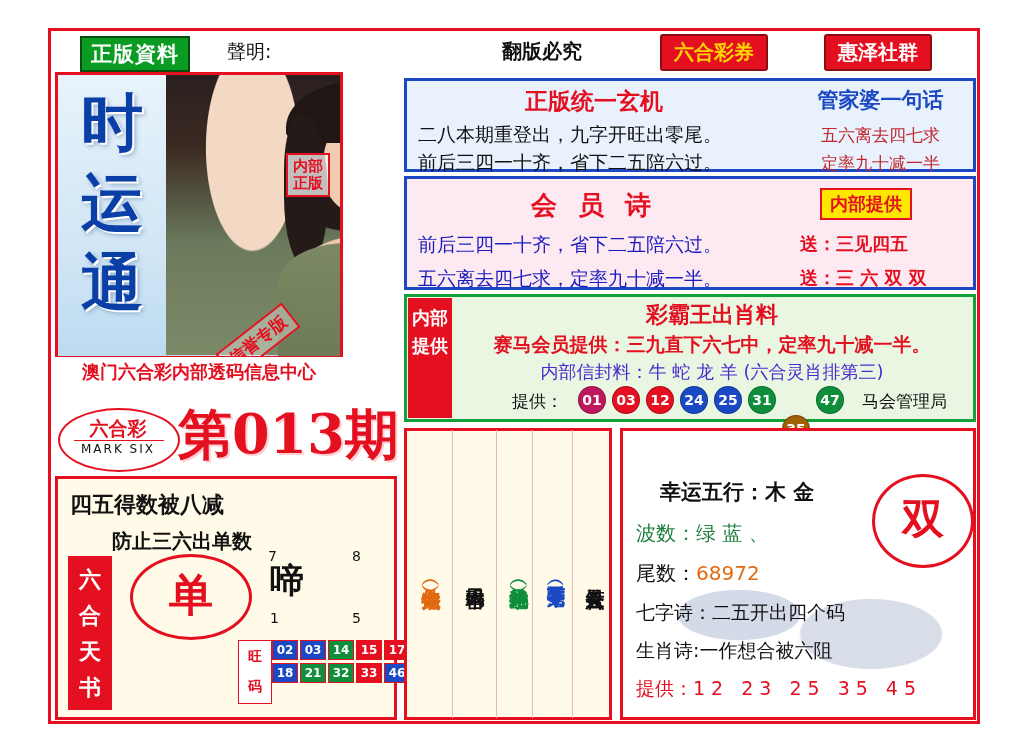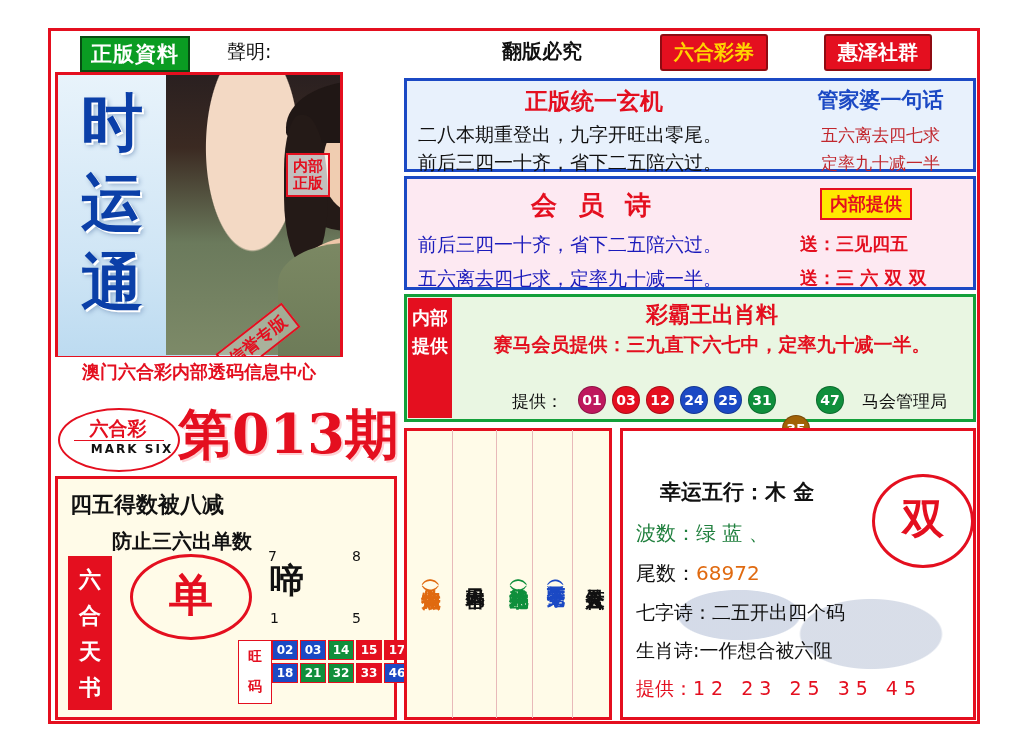--- a/index.html
+++ b/index.html
@@ -133,22 +133,22 @@
   .logo-box{
     position:absolute;left:58px;top:408px;width:118px;height:60px;
     border:2px solid #e40f1f;border-radius:50%;
     background:#fff;
   }
   .logo-top{
     position:absolute;left:10px;top:6px;width:96px;text-align:center;
     color:#e40f1f;font-size:19px;font-weight:bold;
   }
   .logo-bot{
-    position:absolute;left:24px;top:32px;width:96px;text-align:center;
-    color:#111;font-size:12px;letter-spacing:2px;font-weight:bold;
+    position:absolute;left:10px;top:32px;width:96px;text-align:center;
+    color:#111;font-size:12px;letter-spacing:2px;font-weight:normal;
   }
   .logo-line{
     position:absolute;left:14px;top:30px;width:90px;height:1px;background:#e40f1f;
   }
   .issue{
     position:absolute;left:178px;top:398px;width:220px;height:72px;
     color:#e40f1f;
     font-family:"DejaVu Serif", serif;
     font-weight:bold;font-size:54px;line-height:72px;
     text-align:center;
@@ -400,20 +400,21 @@
   <div class="p2-l1">前后三四一十齐，省下二五陪六过。</div>
   <div class="p2-l2">五六离去四七求，定率九十减一半。</div>
   <div class="p2-badge">内部提供</div>
   <div class="p2-r1">送：三见四五</div>
   <div class="p2-r2">送：三 六 双 双</div>
 
   <div class="panel p3"></div>
   <div class="p3-left">内部<br>提供</div>
   <div class="p3-title">彩霸王出肖料</div>
   <div class="p3-l1">赛马会员提供：三九直下六七中，定率九十减一半。</div>
+  <div class="p3-l2">内部信封料：牛 蛇 龙 羊 (六合灵肖排第三)</div>
   <div class="p3-provide">提供：</div>
   <div class="balls" id="ball-row">
       <div class="ball" style="background: #be185d;">01</div>
       <div class="ball" style="background: rgb(228, 15, 31);">03</div>
       <div class="ball" style="background: rgb(228, 15, 31);">12</div>
       <div class="ball" style="background: rgb(27, 73, 196);">24</div>
       <div class="ball" style="background: rgb(27, 73, 196);">25</div>
       <div class="ball" style="background: rgb(15, 143, 60);">31</div>
       <div class="ball" style="background: #a16207; margin-top: 29px;">35</div>
       <div class="ball" style="background: rgb(15, 143, 60);">47</div>

